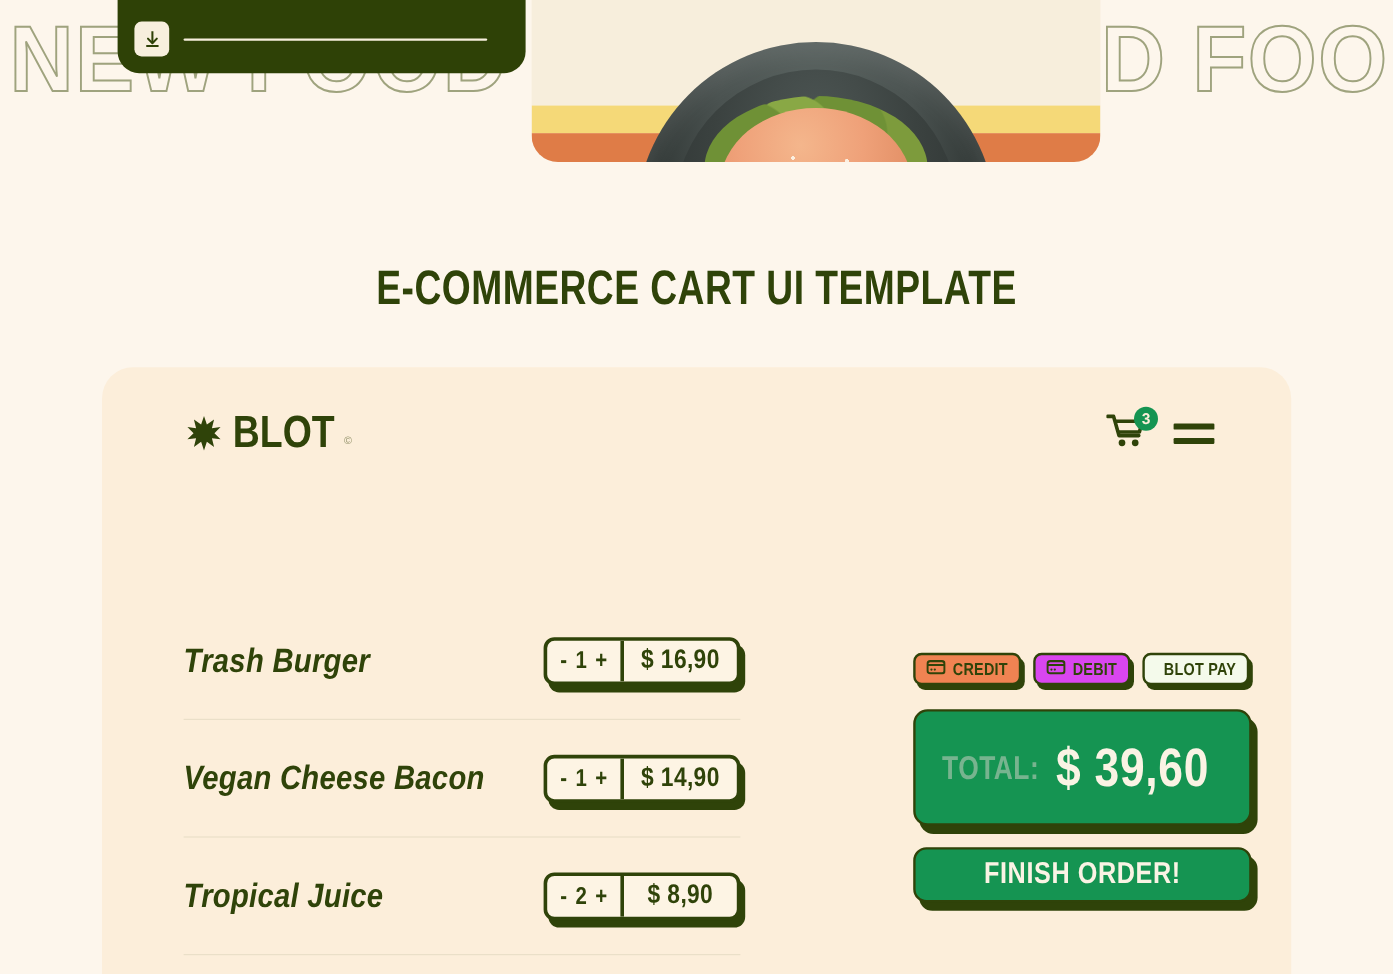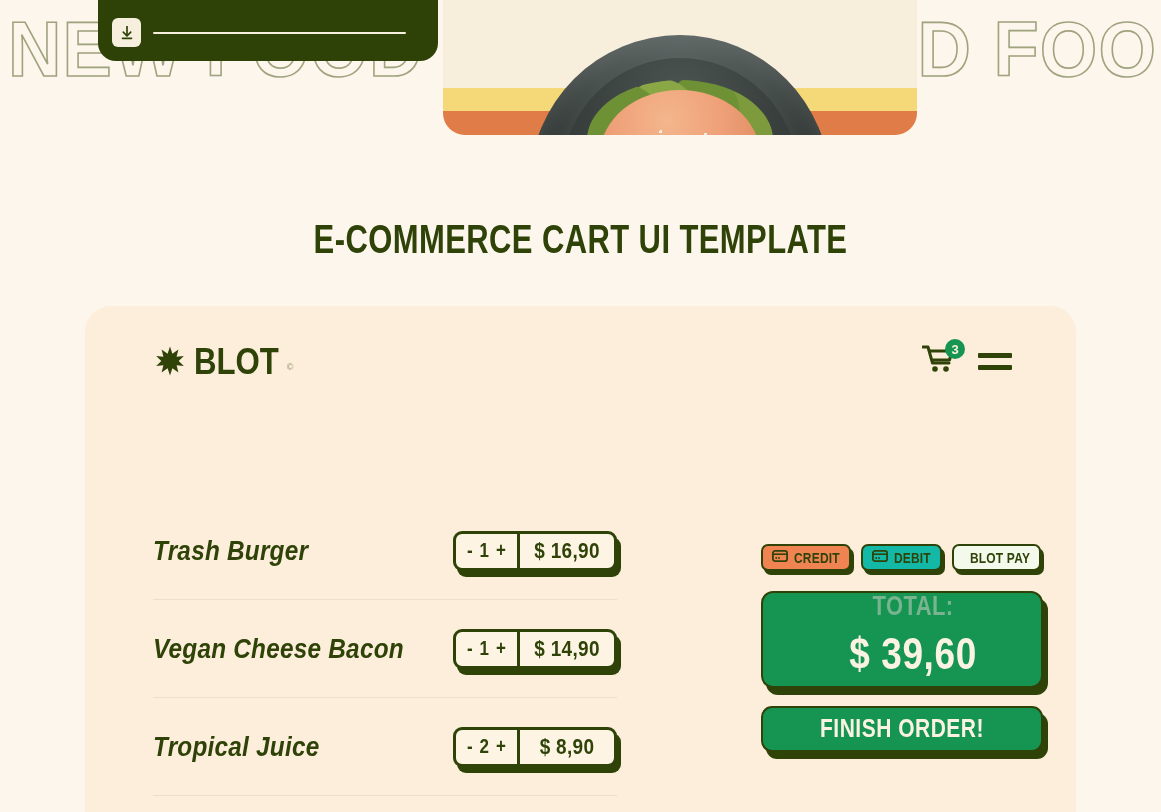--- a/index.html
+++ b/index.html
@@ -365,42 +365,41 @@
     font-family: "Liberation Sans Narrow", "Liberation Sans", sans-serif;
     font-weight: 700;
     font-size: 12px;
     color: #2F4309;
     letter-spacing: 0.2px;
     cursor: pointer;
     transform-origin: center;
   }
   .pay-btn .lbl { transform: scaleY(1.2); }
   .pay-credit { background: #F08352; }
-  .pay-debit  { background: #14b8a6; }
+  .pay-debit  { background: #d946ef; }
   .pay-blot   { background: #F4FAEB; padding-left: 16px; }
 
   #total-wrap { position: relative; margin-bottom: 18px; }
   #total-shadow {
     position: absolute;
     left: 5px; top: 7px;
     width: 100%; height: 100%;
     background: #2F4309;
     border-radius: 12px;
   }
   #total-box {
     position: relative;
     height: 97px;
     background: #159452;
     border: 2px solid #2F4309;
     border-radius: 12px;
     display: flex;
     align-items: center;
     gap: 14px;
     padding-left: 22px;
-    flex-direction: column;
   }
   #total-label {
     font-family: "Liberation Sans Narrow", "Liberation Sans", sans-serif;
     font-weight: 700;
     font-size: 22px;
     color: #77B48F;
     letter-spacing: 0.4px;
     transform: scaleY(1.25);
   }
   #total-value {

